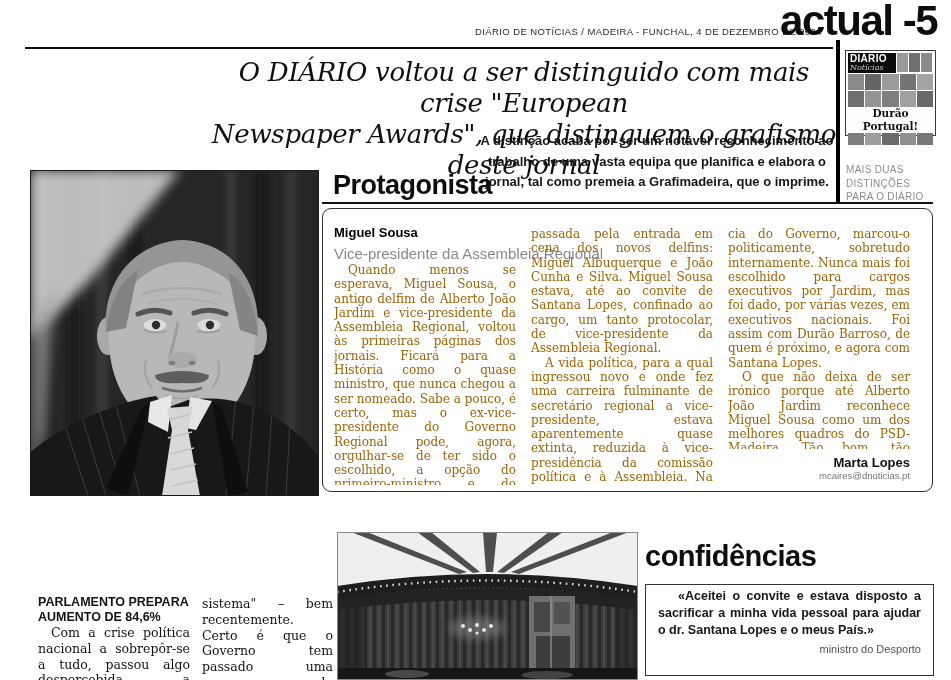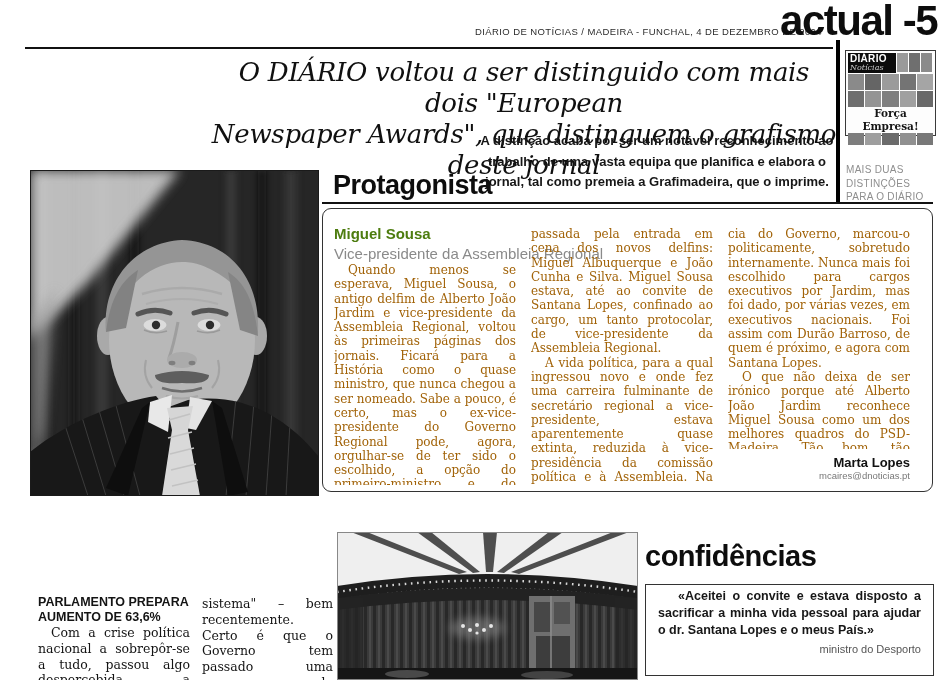--- a/index.html
+++ b/index.html
@@ -20,21 +20,21 @@
               padding:1px 2px 0 2px;line-height:10px;}
   .thumb-script{font-family:"DejaVu Serif",serif;font-style:italic;font-size:8px;color:#c9c9c9;
                 background:#0c0c0c;display:block;line-height:8px;padding:0 12px 1px 2px;}
   .tile{display:inline-block;vertical-align:top;}
   .thumb-head{font-family:"DejaVu Serif",serif;font-weight:bold;font-size:10.5px;text-align:center;
               line-height:13px;color:#151515;}
   .thumb-caption{font-size:10px;line-height:13.5px;color:#8e8e8e;letter-spacing:.3px;}
   
   .section-title{font-weight:bold;font-size:27px;letter-spacing:-0.5px;color:#0d0d0d;}
   .artbox{border:1.3px solid #333;border-radius:9px;box-sizing:border-box;}
-  .subj-name{font-weight:bold;font-size:15px;color:#4d7c0f;}
+  .subj-name{font-weight:bold;font-size:13px;color:#000000;}
   .subj-role{font-size:15px;color:#8a8a8a;}
   .bodycol{font-family:"DejaVu Serif",serif;font-size:12px;line-height:14.3px;text-align:justify;
            color:#a16207;overflow:hidden;}
   .bodycol p{margin:0;text-indent:14px;}
   .bodycol p.noind{text-indent:0;}
   .byline{font-weight:bold;font-size:13px;color:#111;text-align:right;}
   .byline-mail{font-size:9.5px;color:#777;text-align:right;}
   
   .b-head{font-weight:bold;font-size:12.5px;line-height:15px;color:#141414;}
   .b-col{font-family:"DejaVu Serif",serif;font-size:12.5px;line-height:15.8px;text-align:justify;color:#141414;}
@@ -75,33 +75,33 @@
       <span style="height:16px;background:#656565;"></span>
       <span style="height:16px;background:#9b9b9b;"></span>
       <span style="height:16px;background:#747474;"></span>
       <span style="height:16px;background:#a5a5a5;"></span>
       <span style="height:16px;background:#6e6e6e;"></span>
       <span style="height:16px;background:#949494;"></span>
       <span style="height:16px;background:#7f7f7f;"></span>
       <span style="height:16px;background:#a0a0a0;"></span>
       <span style="height:16px;background:#696969;"></span>
     </div>
-    <div class="thumb-head">Força Empresa!</div>
+    <div class="thumb-head">Durão Portugal!</div>
     <div style="display:grid;grid-template-columns:repeat(5,1fr);gap:1px;">
       <span style="height:12px;background:#7d7d7d;"></span>
       <span style="height:12px;background:#9e9e9e;"></span>
       <span style="height:12px;background:#6b6b6b;"></span>
       <span style="height:12px;background:#909090;"></span>
       <span style="height:12px;background:#787878;"></span>
     </div>
   </div>
   <div class="abs thumb-caption" style="left:846px;top:163px;width:86px;">MAIS DUAS DISTINÇÕES PARA O DIÁRIO</div>
 
   <div class="abs headline" style="left:210px;top:57px;width:628px;">
-    <div>O DIÁRIO voltou a ser distinguido com mais dois "European</div>
+    <div>O DIÁRIO voltou a ser distinguido com mais crise "European</div>
     <div>Newspaper Awards", que distinguem o grafismo deste jornal</div>
   </div>
   <div class="abs standfirst" style="left:478px;top:131px;width:358px;">A distinção acaba por ser um notável reconhecimento ao trabalho de uma vasta equipa que planifica e elabora o jornal, tal como premeia a Grafimadeira, que o imprime.</div>
 
   <div class="abs section-title" style="left:333px;top:170px;">Protagonista</div>
   <div class="abs rule" style="left:322px;top:202px;width:611px;height:1.5px;"></div>
 
   <div class="abs" style="left:30px;top:170px;width:289px;height:326px;">
     <svg width="289" height="326" viewBox="0 0 289 326">
       <defs>
@@ -208,21 +208,21 @@
       <p>O que não deixa de ser irónico porque até Alberto João Jardim reconhece Miguel Sousa como um dos melhores quadros do PSD-Madeira. Tão bom, tão qualificado e preparado que é melhor ficar na reserva, à espera dos convites para o Governo da República.</p>
     </div>
 
     <div class="abs" style="left:405px;top:246px;width:182px;">
       <div class="byline">Marta Lopes</div>
       <div class="byline-mail">mcaires@dnoticias.pt</div>
     </div>
   </div>
 
   <div class="abs" style="left:38px;top:595px;width:152px;">
-    <div class="b-head">PARLAMENTO PREPARA AUMENTO DE 63,6%</div>
+    <div class="b-head">PARLAMENTO PREPARA AUMENTO DE 84,6%</div>
     <div class="b-col">
       <p>Com a crise política nacional a sobrepôr-se a tudo, passou algo despercebida a intenção dos partidos na Assembleia Legislativa da Ma-</p>
     </div>
   </div>
   <div class="abs b-col" style="left:202px;top:596px;width:131px;">
     <p class="noind">sistema" – bem recentemente. Certo é que o Governo tem passado uma mensagem de contenção – vêm aí tempos difíceis – que contrasta com os "mãos largas" instalados no Parlamento</p>
   </div>
 
   <div class="abs" style="left:337px;top:532px;width:301px;height:148px;">
     <svg width="301" height="148" viewBox="0 0 301 148">

